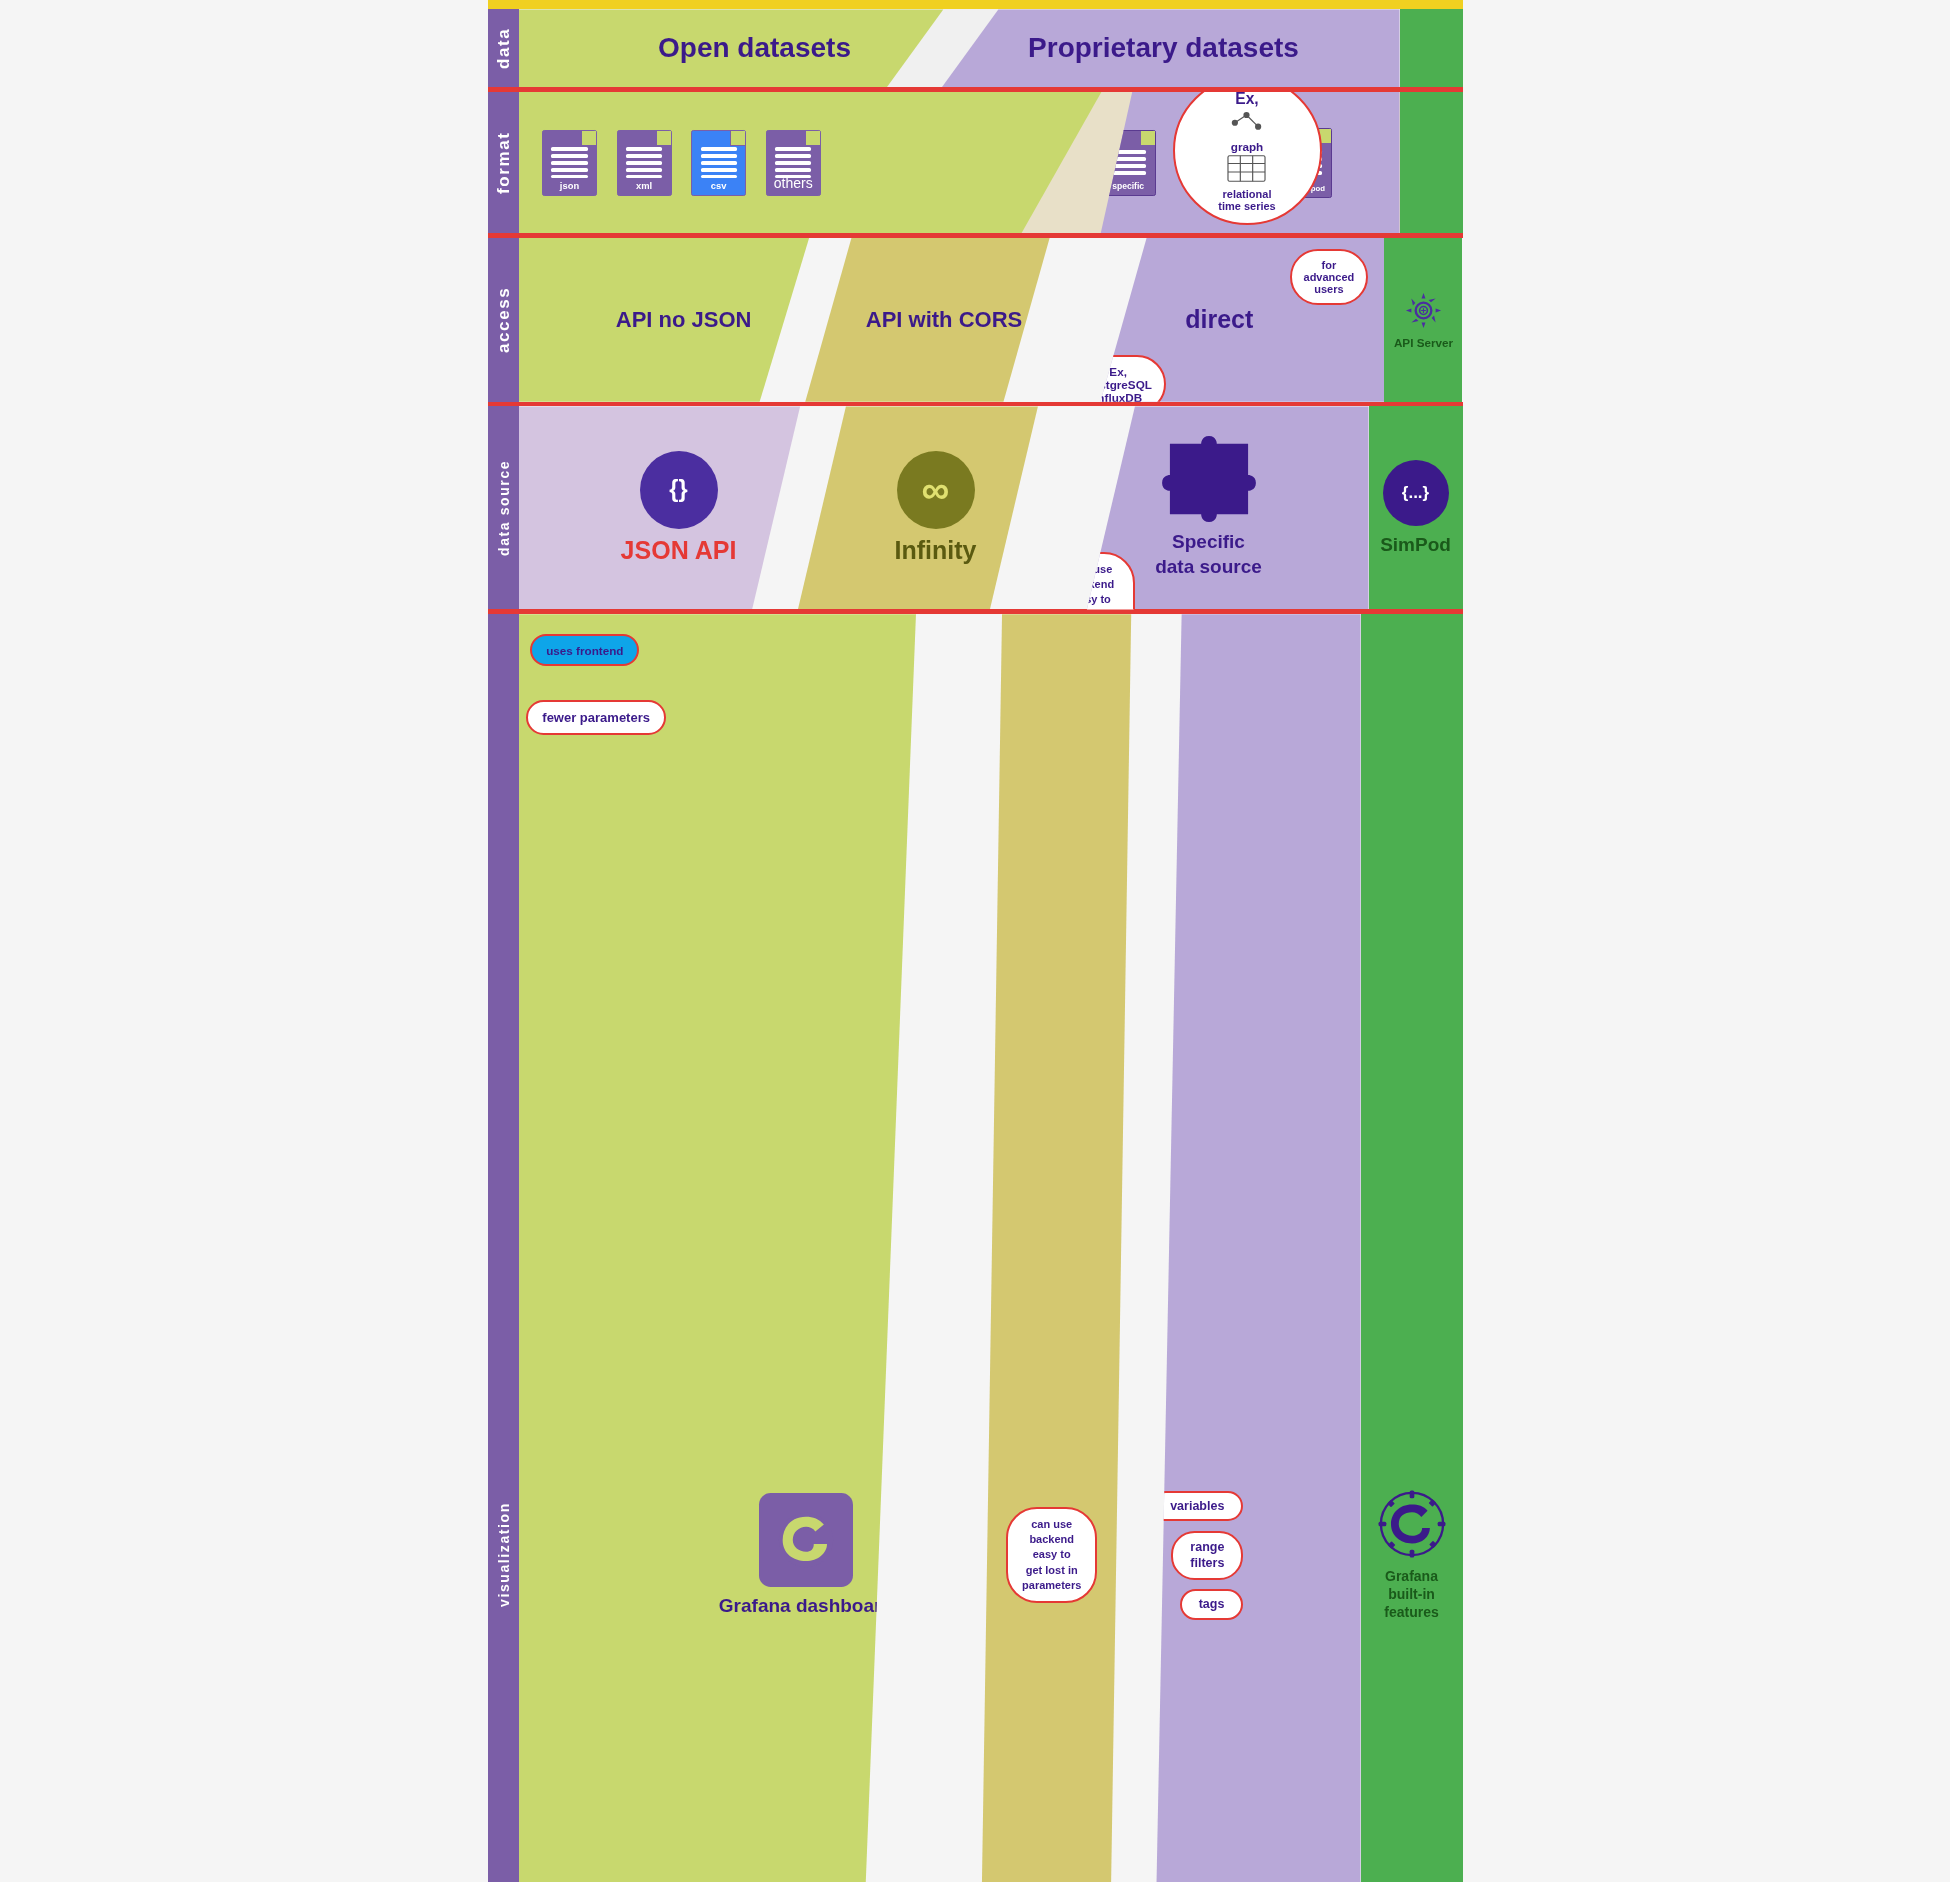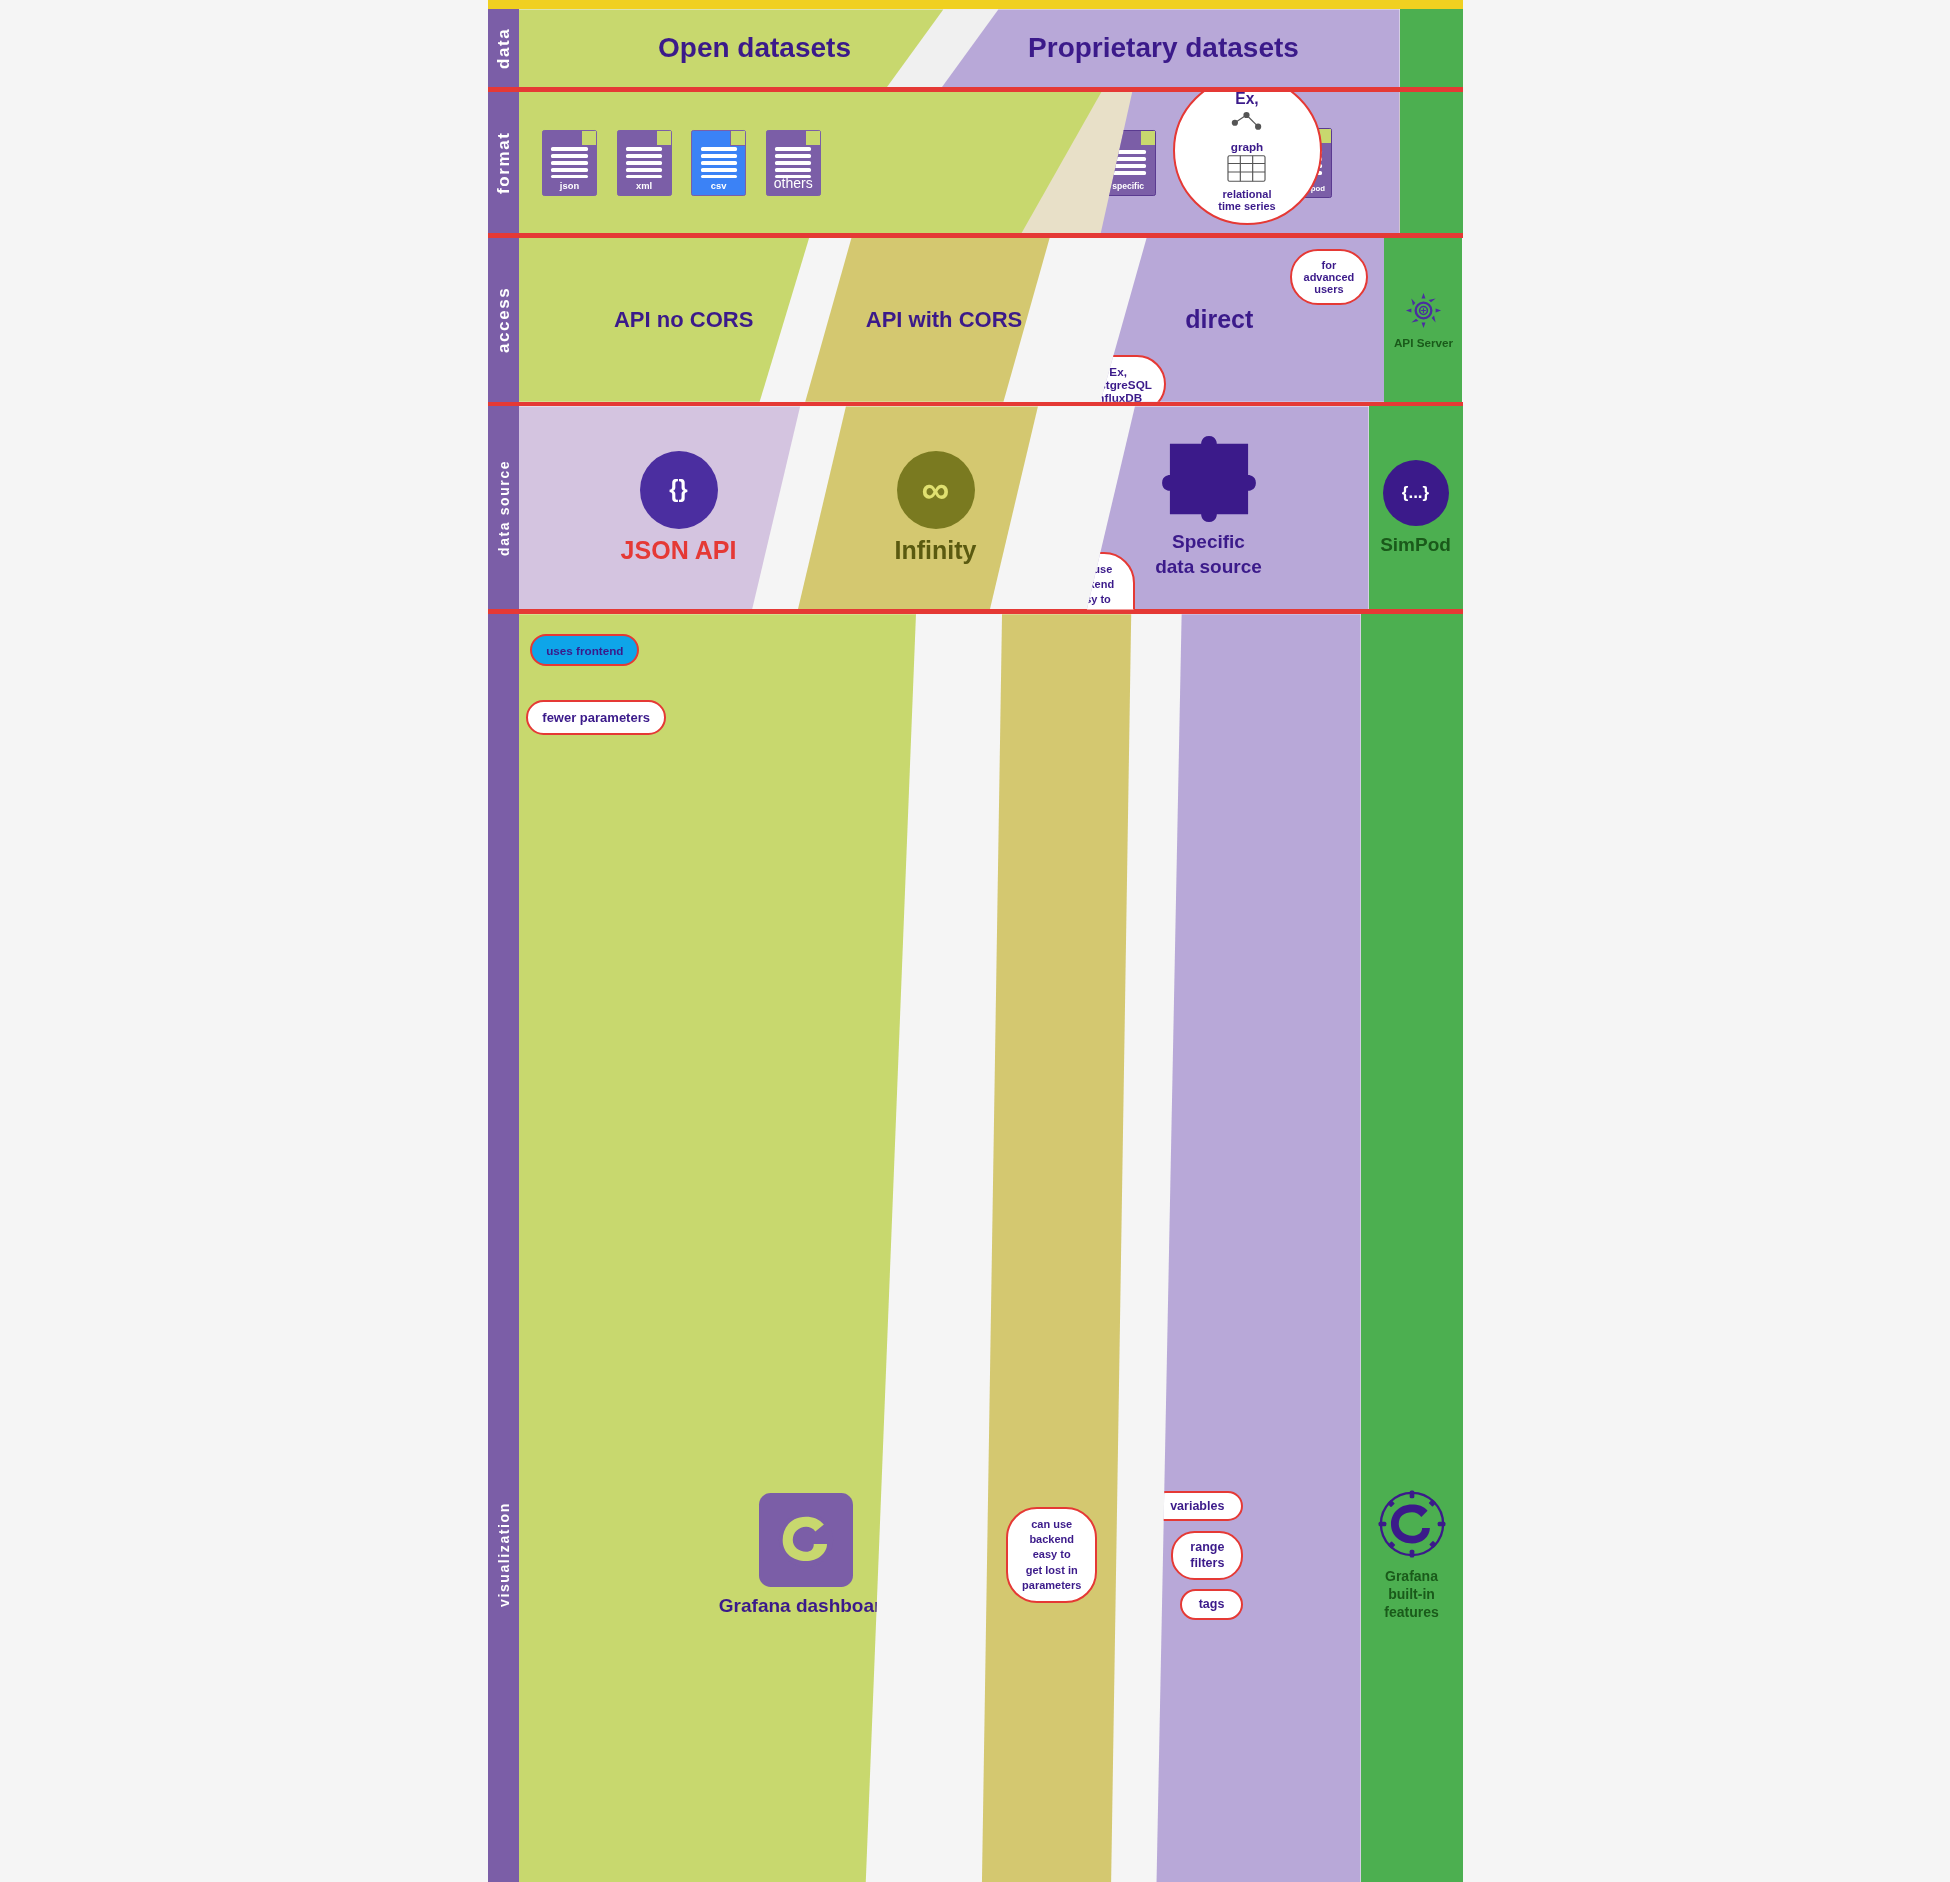--- a/index.html
+++ b/index.html
@@ -244,21 +244,21 @@
 
   <div class="red-line"></div>
 
   <div class="row row-wrapper" style="min-height:164px; position:relative;">
     <div class="side-label">access</div>
 
     <div style="flex:1; display:flex; position:relative; overflow:visible;">
 
       <div style="flex:1; background:#c8d86e; display:flex; align-items:center; justify-content:center; clip-path:polygon(0 0, 88% 0, 73% 100%, 0 100%); min-height:164px;">
         <span style="font-size:22px; font-weight:bold; color:#3B1A8A; text-align:center; line-height:1.2;">API
-no CORS</span>
+no JSON</span>
       </div>
 
       <div style="flex:1; background:#d4c870; display:flex; align-items:center; justify-content:center; clip-path:polygon(22% 0, 82% 0, 68% 100%, 8% 100%); margin-left:-70px; min-height:164px;">
         <span style="font-size:22px; font-weight:bold; color:#3B1A8A; text-align:center; line-height:1.2;">API
 with CORS</span>
       </div>
 
       <div style="flex:1; background:#b8a8d8; display:flex; align-items:center; justify-content:center; clip-path:polygon(28% 0, 100% 0, 100% 100%, 14% 100%); margin-left:-55px; min-height:164px; position:relative;">
         <span style="font-size:25px; font-weight:bold; color:#3B1A8A;">direct</span>
 

